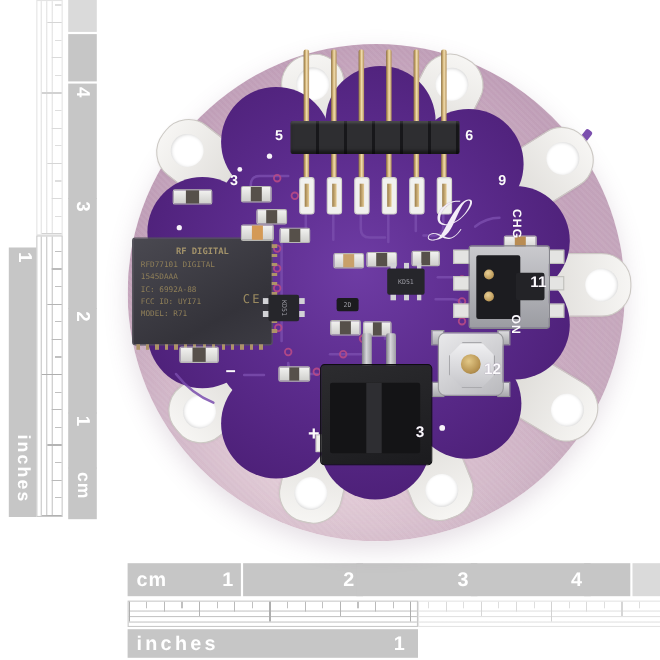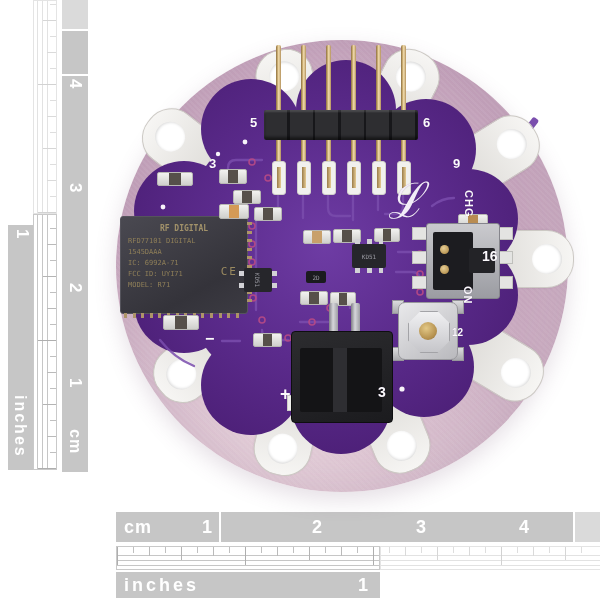--- a/index.html
+++ b/index.html
@@ -268,21 +268,21 @@
       <circle cx="402" cy="389" r="2.6"></circle>
         <circle cx="433" cy="313" r="2.2"></circle>
       <circle cx="218" cy="154" r="2.2"></circle>
     </g>
   </svg>
 
   <div class="chip">
     <div class="chip-brand">RF DIGITAL</div>
     <div class="chip-line">RFD77101 DIGITAL</div>
     <div class="chip-line">1545DAAA</div>
-    <div class="chip-line">IC: 6992A-71</div>
+    <div class="chip-line">IC: 6992A-88</div>
     <div class="chip-line">FCC ID: UYI71</div>
     <div class="chip-line">MODEL: R71</div>
     <div class="chip-ce">CE</div>
   </div>
   <div class="chip-pins" style="left:124px;top:313px;width:118px;height:5px;background:repeating-linear-gradient(90deg,#ad9468 0 3px,transparent 3px 8.6px);"></div>
   <div class="chip-pins" style="left:247px;top:222px;width:5px;height:86px;background:repeating-linear-gradient(180deg,#ad9468 0 3px,transparent 3px 8.6px);"></div>
 
   <div class="pin-top" style="left:276px;"></div>
   <div class="pin-top" style="left:301px;"></div>
   <div class="pin-top" style="left:326px;"></div>
@@ -400,22 +400,22 @@
   <div class="jst-pin" style="left:351px;top:303px;"></div>
   <div class="jst-body">
     <div class="jst-slot"></div>
     <div class="jst-div"></div>
   </div>
 
   <span class="lbl" style="left:209px;top:156px;font-size:13px;">3</span>
   <span class="lbl" style="left:250px;top:115px;font-size:13px;">5</span>
   <span class="lbl" style="left:423px;top:115px;font-size:13px;">6</span>
   <span class="lbl" style="left:453px;top:156px;font-size:13px;">9</span>
-  <span class="lbl" style="left:482px;top:248px;font-size:14px;">16</span>
-  <span class="lbl" style="left:452px;top:327px;font-size:10px;">12</span>
+  <span class="lbl" style="left:482px;top:248px;font-size:14px;">11</span>
+  <span class="lbl" style="left:440px;top:327px;font-size:14px;">12</span>
   <span class="lbl" style="left:378px;top:384px;font-size:14px;">3</span>
   <span class="lbl" style="left:280px;top:384px;font-size:18px;">+</span>
   <span class="lbl" style="left:205px;top:330px;font-size:16px;">−</span>
   <span class="lbl vtext" style="left:463px;top:190px;font-size:11px;letter-spacing:1px;">CHG</span>
   <span class="lbl vtext" style="left:462px;top:286px;font-size:11px;letter-spacing:1px;">ON</span>
   <span class="logo">ℒ</span>
 
   <div>
     <div class="rblock hrow" style="left:116px;top:512px;width:103px;height:30px;padding:0;">
       <span style="padding-left:8px;letter-spacing:1px;">cm</span>

